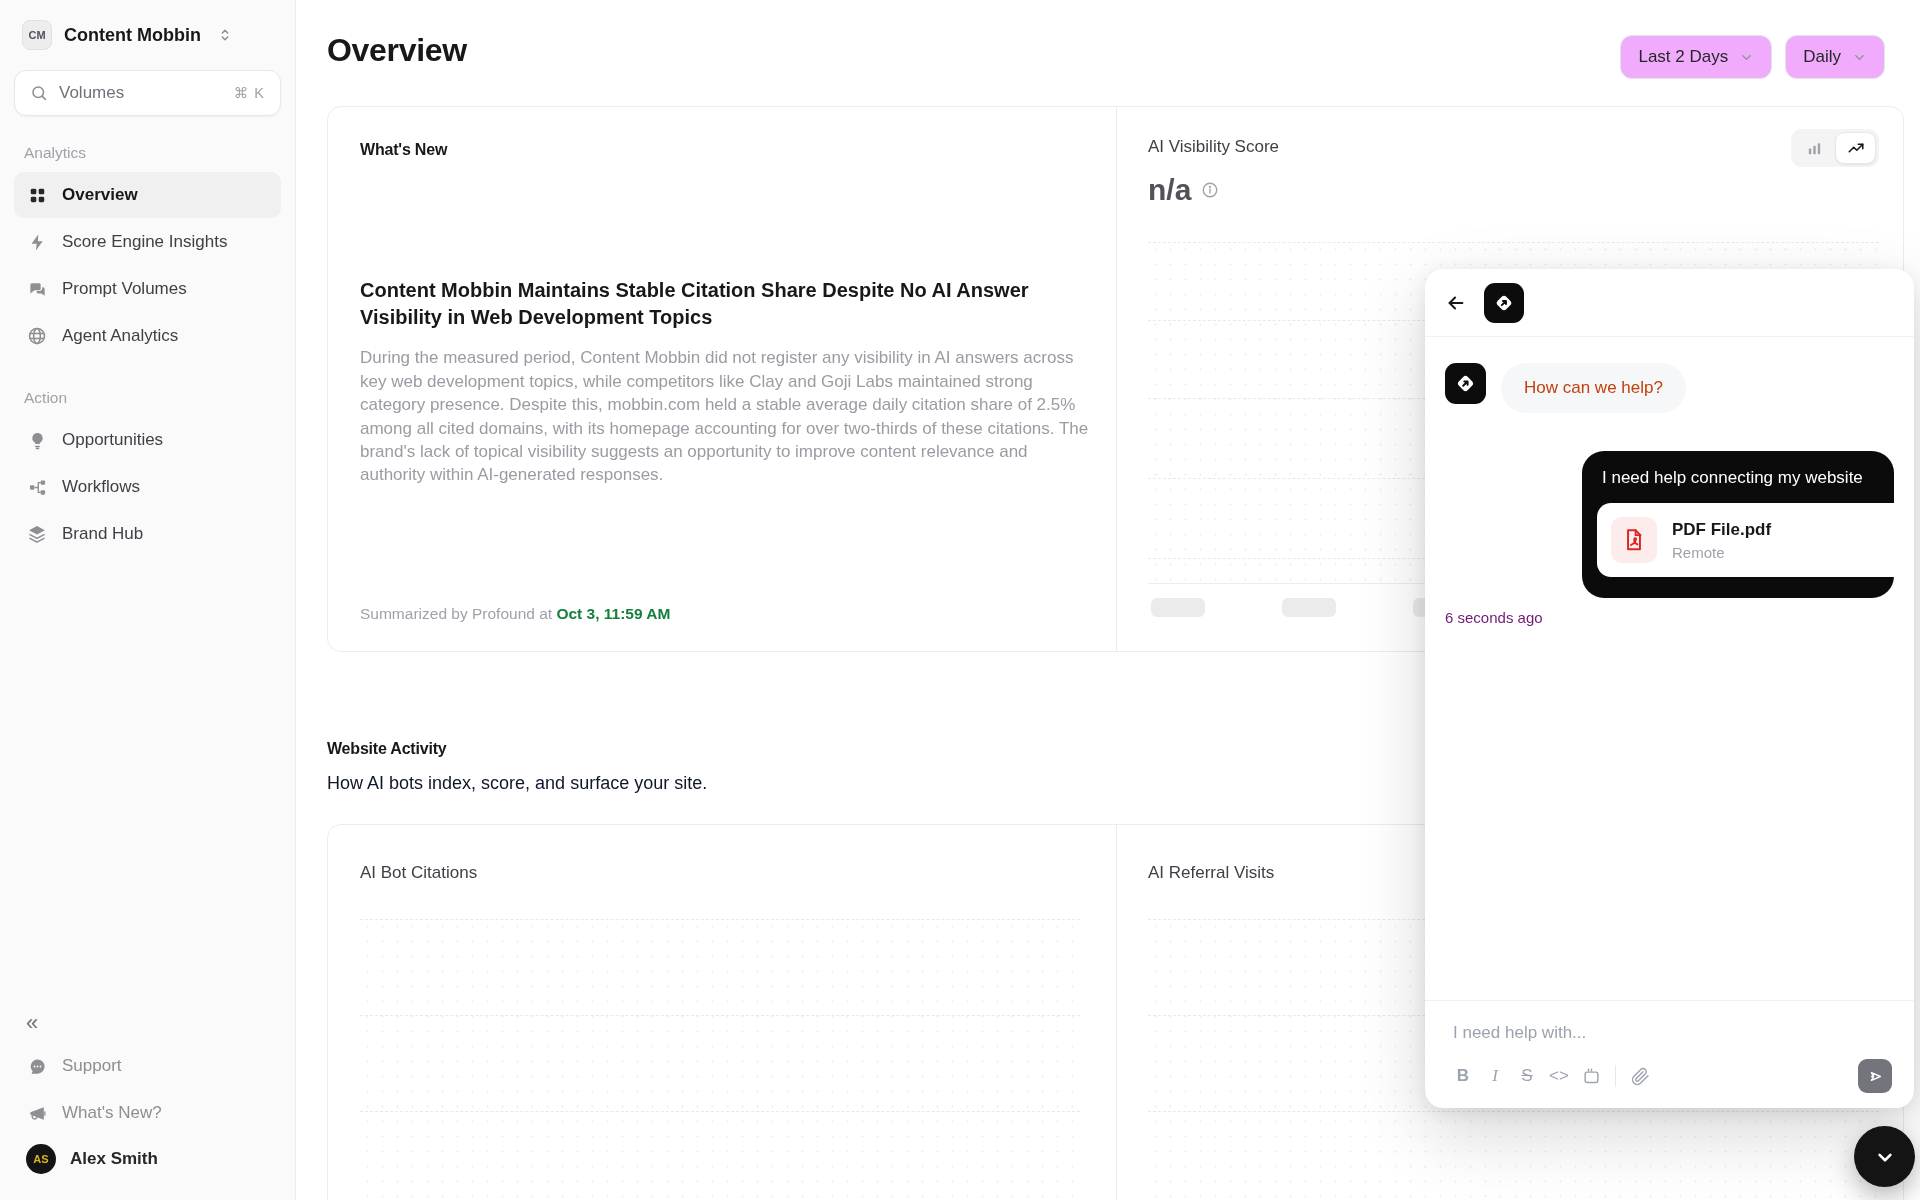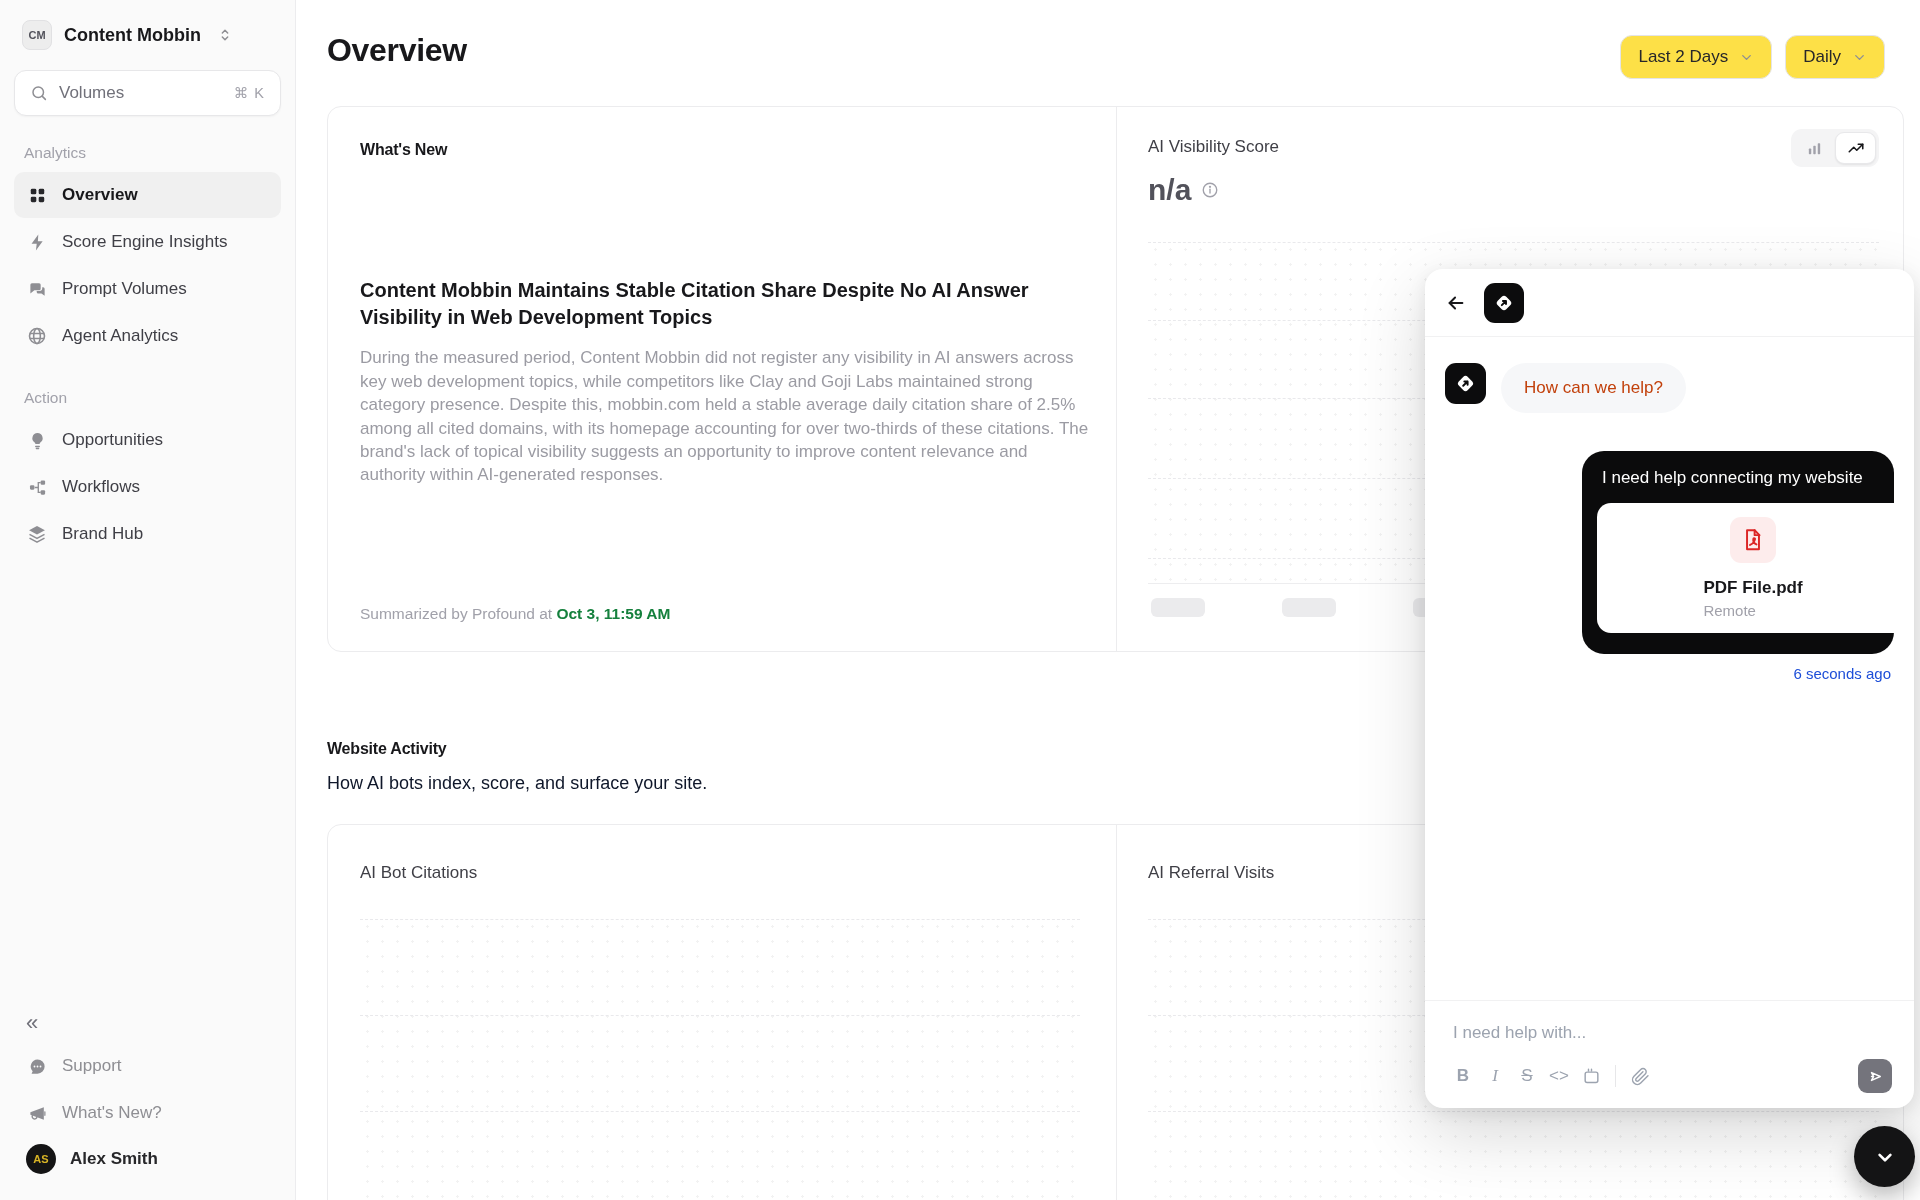--- a/index.html
+++ b/index.html
@@ -37,21 +37,21 @@
   .user-row { display:flex; align-items:center; gap:14px; height:46px; padding:0 12px; cursor:pointer; }
   .user-avatar { width:30px; height:30px; border-radius:50%; background:#141415;
     color:#d8b425; font-size:11px; font-weight:700; display:flex; align-items:center; justify-content:center; }
   .user-name { font-size:17px; font-weight:600; color:#27272a; }
 
   
   .main { flex:1; padding:0 16px 0 31px; position:relative; }
   .main-header { display:flex; align-items:flex-start; justify-content:space-between; margin-top:32px; }
   .page-title { font-size:32px; font-weight:700; letter-spacing:-0.3px; }
   .controls { display:flex; gap:13px; margin-right:19px; margin-top:3px; }
-  .pill { height:44px; border:1px solid #e4e4e7; border-radius:12px; background:#fde047;
+  .pill { height:44px; border:1px solid #e4e4e7; border-radius:12px; background:#f0abfc;
     display:flex; align-items:center; gap:11px; padding:0 17px; font-size:17px;
     font-weight:500; color:#27272a; cursor:pointer; }
   .pill .chev { color:#8e8e93; display:flex; }
 
   .top-cards { margin-top:27px; height:546px; border:1px solid #ececee; border-radius:14px;
     background:#fff; display:flex; position:relative; }
   .card-left { width:789px; border-right:1px solid #ececee; padding:34px 32px; position:relative; }
   .card-right { flex:1; position:relative; padding:30px 24px 0 31px; }
   .card-big-title { font-size:16px; font-weight:700; letter-spacing:-0.2px; }
   .article { margin-top:118px; width:732px; }
@@ -103,26 +103,26 @@
     display:flex; align-items:center; justify-content:center; }
   .chat-body { flex:1; padding:20px; position:relative; overflow:hidden; }
   .bot-row { display:flex; align-items:flex-start; gap:15px; margin-top:6px; }
   .bot-bubble { background:#f6f7f9; border-radius:26px; padding:15px 23px; font-size:17px;
     color:#c2410c; }
   .user-row-msg { display:flex; justify-content:flex-end; margin-top:38px; }
   .user-bubble { background:#0b0b0c; color:#fff; border-radius:22px; padding:17px 15px 21px;
     max-width:312px; }
   .user-text { font-size:17px; padding:0 5px; }
   .attach-card { margin-top:15px; background:#fff; border-radius:14px; padding:14px;
-    display:flex; align-items:center; gap:15px; width:312px; cursor:pointer;flex-direction:column; }
+    display:flex; align-items:center; gap:15px; width:312px; cursor:pointer; }
   .pdf-badge { width:46px; height:46px; min-width:46px; border-radius:11px; background:#fdecec;
     display:flex; align-items:center; justify-content:center; }
   .attach-name { font-size:17px; font-weight:650; color:#18181b; }
   .attach-sub { font-size:15px; color:#a1a1aa; margin-top:4px; }
-  .msg-time { text-align:right; font-size:15px; color:#1d4ed8; margin-top:11px; padding-right:3px; }
+  .msg-time { text-align:left; font-size:15px; color:#701a75; margin-top:11px; padding-right:3px; }
   .chat-input { border-top:1px solid #f1f1f2; padding:16px 18px 15px; }
   .input-ph { font-size:17px; color:#9ca3af; padding:6px 10px 16px; cursor:text; }
   .toolbar { display:flex; align-items:center; padding:0 4px; color:#9ca3af; }
   .tbtn { width:32px; height:30px; display:flex; align-items:center; justify-content:center;
     font-size:17px; cursor:pointer; border-radius:6px; }
   .tbtn.b { font-weight:700; }
   .tbtn.i { font-style:italic; font-family:"Liberation Serif","DejaVu Serif",serif; }
   .tbtn.s { text-decoration:line-through; }
   .tb-div { width:1px; height:22px; background:#e7e7e9; margin:0 8px; }
   .send-btn { margin-left:auto; width:34px; height:34px; border-radius:9px; background:#74747c;

